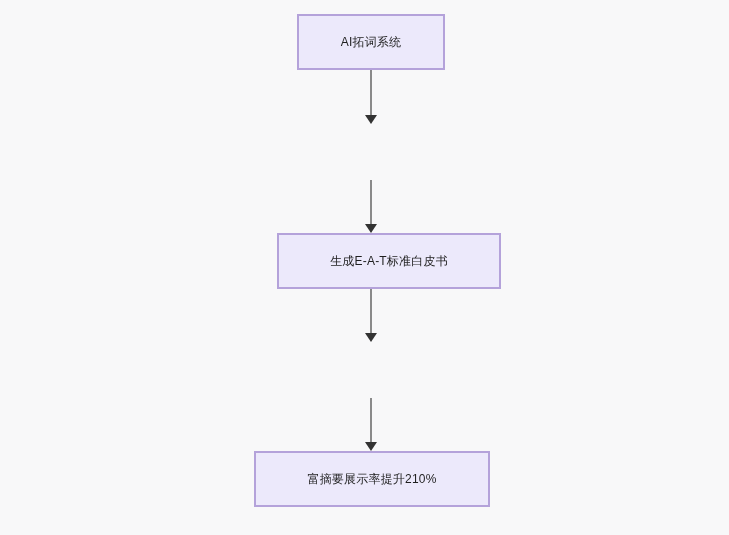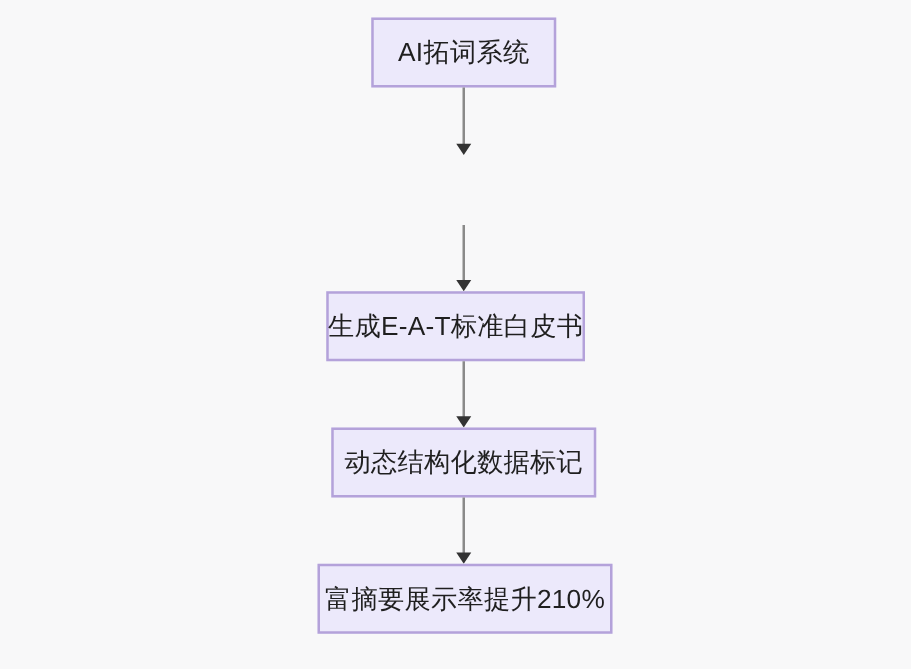--- a/index.html
+++ b/index.html
@@ -20,21 +20,21 @@
   }
   .node {
     position: absolute;
     box-sizing: border-box;
     background: #ece9fb;
     border: 2px solid #b4a2da;
     display: flex;
     align-items: center;
     justify-content: center;
     color: #1f1f1f;
-    font-size: 21px;
+    font-size: 12px;
     line-height: 1;
     letter-spacing: 0.2px;
     white-space: nowrap;
   }
   .node-label {
     display: block;
   }
   .connector {
     position: absolute;
     width: 12px;
@@ -69,32 +69,29 @@
     <div class="line" style="background: rgb(138, 138, 138);"></div>
     <div class="arrowhead" style="border-top-color: rgb(51, 51, 51);"></div>
   </div>
 
 
   <div class="connector" id="conn-c2" style="left: 365px; top: 180px; height: 53px;">
     <div class="line" style="background: rgb(138, 138, 138);"></div>
     <div class="arrowhead" style="border-top-color: rgb(51, 51, 51);"></div>
   </div>
 
-  <div class="node" id="node-n3" style="left: 261px; top: 233px; width: 207px; height: 56px; background: rgb(236, 233, 251); border-color: rgb(180, 162, 218); color: rgb(31, 31, 31);">
+  <div class="node" id="node-n3" style="left: 277px; top: 233px; width: 224px; height: 56px; background: rgb(236, 233, 251); border-color: rgb(180, 162, 218); color: rgb(31, 31, 31);">
     <span class="node-label">生成E-A-T标准白皮书</span>
   </div>
 
   <div class="connector" id="conn-c3" style="left: 365px; top: 289px; height: 53px;">
     <div class="line" style="background: rgb(138, 138, 138);"></div>
     <div class="arrowhead" style="border-top-color: rgb(51, 51, 51);"></div>
   </div>
 
-  <div class="node" id="node-n4" style="left: 265px; top: 342px; width: 212px; height: 56px; background: rgb(236, 233, 251); border-color: rgb(180, 162, 218); color: rgb(31, 31, 31);">
-    <span class="node-label">动态结构化数据标记</span>
-  </div>
 
   <div class="connector" id="conn-c4" style="left: 365px; top: 398px; height: 53px;">
     <div class="line" style="background: rgb(138, 138, 138);"></div>
     <div class="arrowhead" style="border-top-color: rgb(51, 51, 51);"></div>
   </div>
 
   <div class="node" id="node-n5" style="left: 254px; top: 451px; width: 236px; height: 56px; background: rgb(236, 233, 251); border-color: rgb(180, 162, 218); color: rgb(31, 31, 31);">
     <span class="node-label">富摘要展示率提升210%</span>
   </div>
 

